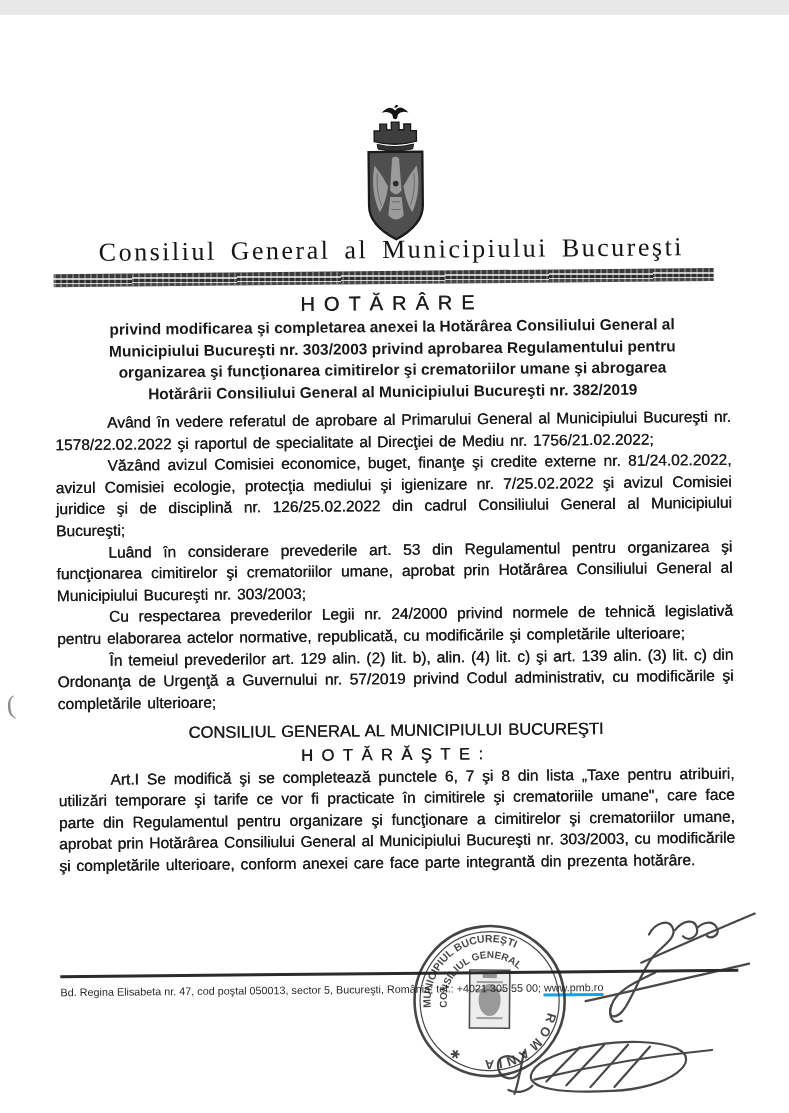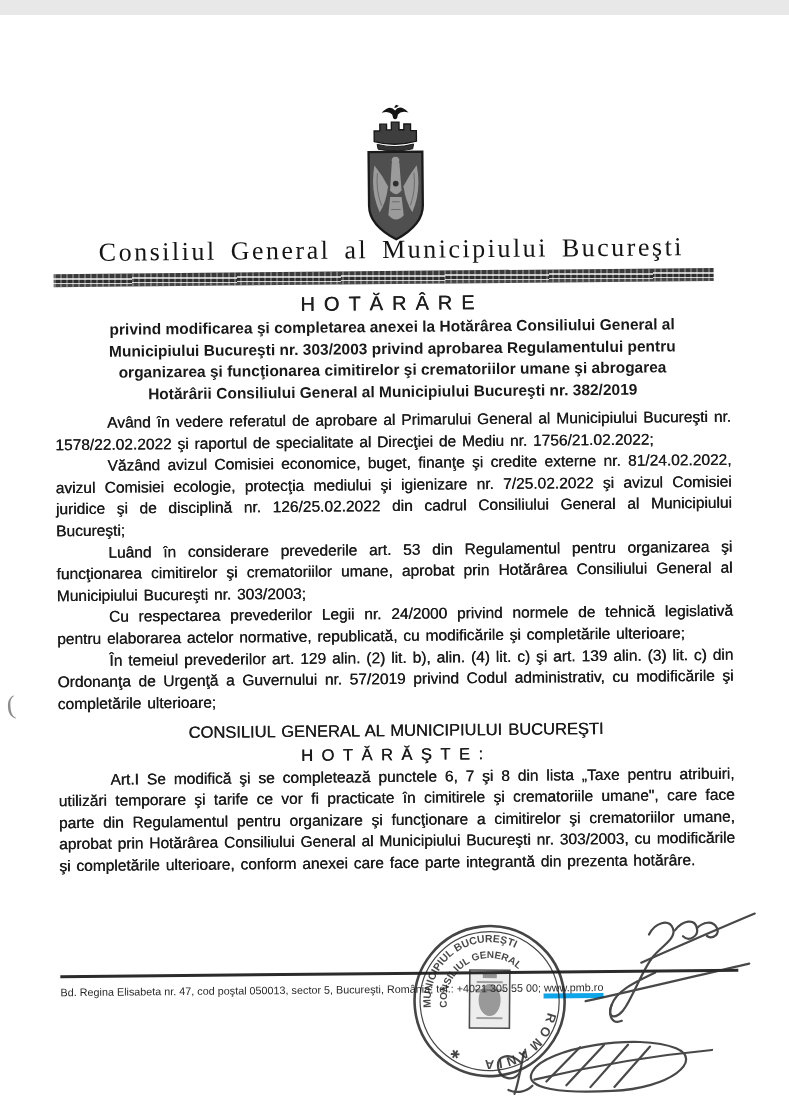--- a/index.html
+++ b/index.html
@@ -43,21 +43,21 @@
   .bodytext p { margin:0; text-indent:52px; }
 
   .enacting { margin-top:9px; text-align:center; }
   .enacting div { text-indent:0; }
   .enact-l1 { font-size:16.5px; }
   .enact-l2 { font-size:16.5px; letter-spacing:8.5px; margin-top:2px; }
   .article { margin-top:19px; }
 
   .footer-rule { position:absolute; left:57px; top:957px; width:678px; height:2.5px; background:#2b2b2b; }
   .footerline { position:absolute; left:57px; top:968px; width:700px; font-size:10.8px; color:#2a2a2a; }
-  .website { border-bottom:5px solid #0ea5e9; }
+  .website { border-bottom:3px solid #0ea5e9; }
 
   .stamp { position:absolute; left:407px; top:908px; width:158px; height:158px; opacity:.82; }
   .sigs  { position:absolute; left:400px; top:880px; width:389px; height:233px; }
 
   .paren {
     position:absolute; left:6px; top:672px; font-size:26px; color:#8d8d8d;
     font-family:"Liberation Serif","DejaVu Serif",serif; transform:rotate(-5deg);
   }
 </style>
 </head>

